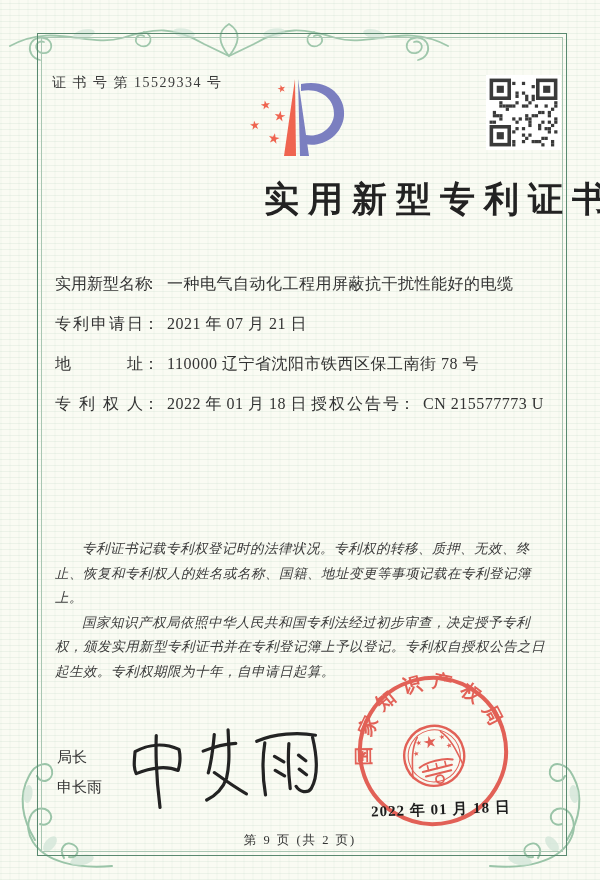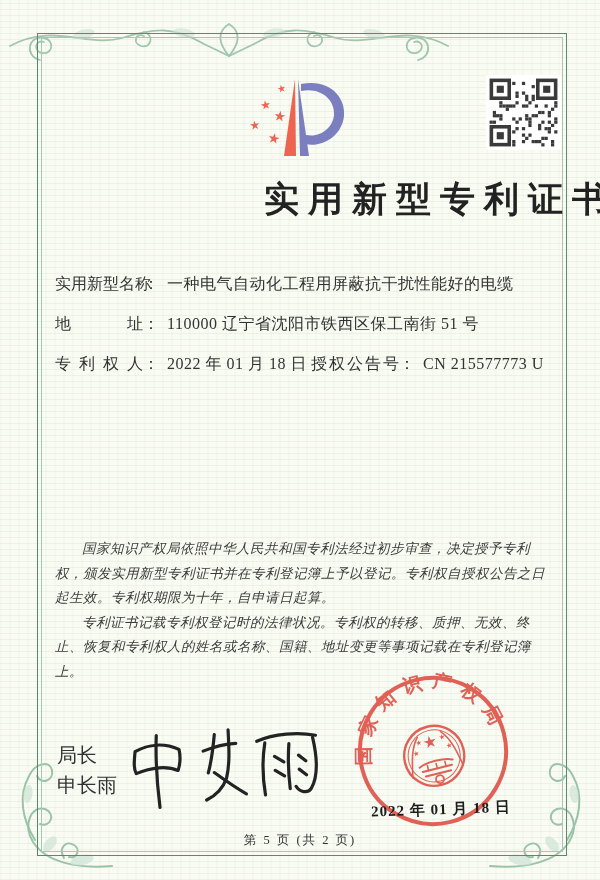--- a/index.html
+++ b/index.html
@@ -23,21 +23,21 @@
   }
   .fields{position:absolute;top:272px;left:55px;right:48px;font-size:16px;}
   .f-row{margin-bottom:17px;line-height:23px;white-space:nowrap;}
   .f-label{display:inline-block;width:88px;text-align:justify;text-align-last:justify;color:#333;vertical-align:top;}
   .f-colon{margin-right:8px;}
   .f-value{letter-spacing:.5px;color:#333;}
   .grant-row{white-space:nowrap;}
   .grant-right{}
   .body-text{position:absolute;top:537px;left:55px;right:50px;font-size:13.5px;line-height:24.5px;font-style:italic;color:#3b3b3b;letter-spacing:.5px;}
   .body-text p{margin:0;text-indent:2em;}
-  .sig-block{position:absolute;top:742px;left:57px;font-family:Liberation Mono, monospace;font-size:20px;line-height:30px;color:#333;font-weight:500;}
+  .sig-block{position:absolute;top:742px;left:57px;font-family:Liberation Sans, sans-serif;font-size:15px;line-height:30px;color:#333;font-weight:500;}
   .sig-script{position:absolute;top:720px;left:118px;width:215px;height:95px;}
   .seal{position:absolute;top:672px;left:354px;width:158px;height:158px;opacity:.92;}
   .seal-date{position:absolute;top:800px;left:371px;width:150px;font-size:15px;font-weight:700;color:#1d1d1d;letter-spacing:1px;transform:rotate(-2deg);}
   .footer{position:absolute;bottom:31px;left:0;width:100%;text-align:center;font-size:12.5px;letter-spacing:2px;color:#333;}
   .orn{position:absolute;pointer-events:none;}
   .orn-top{top:6px;left:4px;width:450px;height:62px;}
   .orn-bl{bottom:6px;left:4px;width:112px;height:122px;}
   .orn-br{bottom:6px;right:2px;width:112px;height:122px;transform:scaleX(-1);}
 </style>
 </head>
@@ -84,20 +84,21 @@
     <g fill="#cfe4d6" opacity=".7" stroke="none">
       <ellipse cx="78" cy="108" rx="12" ry="5" transform="rotate(-12 78 108)"></ellipse>
       <ellipse cx="24" cy="42" rx="4.5" ry="9" transform="rotate(8 24 42)"></ellipse>
       <ellipse cx="46" cy="92" rx="5" ry="9" transform="rotate(40 46 92)"></ellipse>
     </g>
   </svg>
 
   <div class="frame-outer"></div>
   <div class="frame-inner"></div>
 
+  <div class="cert-no">证 书 号 第 15529334 号</div>
 
   <svg class="logo" viewBox="0 0 100 86">
     <polygon points="47,3 36,80 48,80" fill="#ef6450"></polygon>
     <polygon points="50,3 52,80 61,80" fill="#7b7fc0"></polygon>
     <path d="M53,8 C82,2 98,22 96,40 C94,60 74,72 57,68 L58,59 C73,62 85,51 86,39 C87,23 72,11 53,15 Z" fill="#7b7fc0"></path>
     <g fill="#ef6450" font-family="'DejaVu Sans',sans-serif">
       <text x="30" y="17" font-size="10" transform="rotate(-14 30 17)">★</text>
       <text x="13" y="34" font-size="12" transform="rotate(-10 13 34)">★</text>
       <text x="25" y="44" font-size="14" transform="rotate(8 25 44)">★</text>
       <text x="2" y="54" font-size="12" transform="rotate(-8 2 54)">★</text>
@@ -204,35 +205,38 @@
     </g>
   </svg>
 
   <div class="title">实用新型专利证书</div>
 
   <div class="fields">
     <div class="f-row">
       <span class="f-label">实用新型名称</span><span class="f-colon">：</span><span class="f-value">一种电气自动化工程用屏蔽抗干扰性能好的电缆</span>
     </div>
     <div class="f-row">
-      <span class="f-label">地址</span><span class="f-colon">：</span><span class="f-value">110000 辽宁省沈阳市铁西区保工南街 51 号</span>
+      <span class="f-label">专利申请日</span><span class="f-colon">：</span><span class="f-value">2021 年 07 月 21 日</span>
+    </div>
+    <div class="f-row">
+      <span class="f-label">地址</span><span class="f-colon">：</span><span class="f-value">110000 辽宁省沈阳市铁西区保工南街 78 号</span>
     </div>
     <div class="f-row grant-row">
       <span>
         <span class="f-label">专利权人</span><span class="f-colon">：</span><span class="f-value">2022 年 01 月 18 日</span>
       </span>
       <span class="grant-right">
         <span class="f-label">授权公告号</span><span class="f-colon">：</span><span class="f-value">CN 215577773 U</span>
       </span>
     </div>
   </div>
 
   <div class="body-text">
+    <p>专利证书记载专利权登记时的法律状况。专利权的转移、质押、无效、终止、恢复和专利权人的姓名或名称、国籍、地址变更等事项记载在专利登记簿上。</p>
     <p>国家知识产权局依照中华人民共和国专利法经过初步审查，决定授予专利权，颁发实用新型专利证书并在专利登记簿上予以登记。专利权自授权公告之日起生效。专利权期限为十年，自申请日起算。</p>
-    <p>专利证书记载专利权登记时的法律状况。专利权的转移、质押、无效、终止、恢复和专利权人的姓名或名称、国籍、地址变更等事项记载在专利登记簿上。</p>
   </div>
 
   <div class="sig-block">
     <div>局长</div>
     <div>申长雨</div>
   </div>
 
   <svg class="sig-script" viewBox="0 0 215 95">
     <g fill="none" stroke="#232323" stroke-width="3.2" stroke-linecap="round" stroke-linejoin="round" transform="rotate(-3 107 47)">
       <path d="M40,12 C38,35 38,58 40,84"></path>
@@ -271,15 +275,15 @@
         <path d="M62,92 C70,88 88,88 96,92" stroke-width="2"></path>
         <path d="M64,97 h30 M66,102 h26" stroke-width="2"></path>
         <path d="M70,92 v5 M79,92 v5 M88,92 v5" stroke-width="1.6"></path>
         <path d="M53,100 C56,86 58,72 67,62 M105,100 C102,86 100,72 91,62" stroke-width="1.6"></path>
         <circle cx="79" cy="108" r="4" stroke-width="1.8"></circle>
       </g>
     </g>
   </svg>
   <div class="seal-date">2022 年 01 月 18 日</div>
 
-  <div class="footer">第 5 页 (共 2 页)</div>
+  <div class="footer">第 9 页 (共 2 页)</div>
 
 </div>
 
 </body></html>

